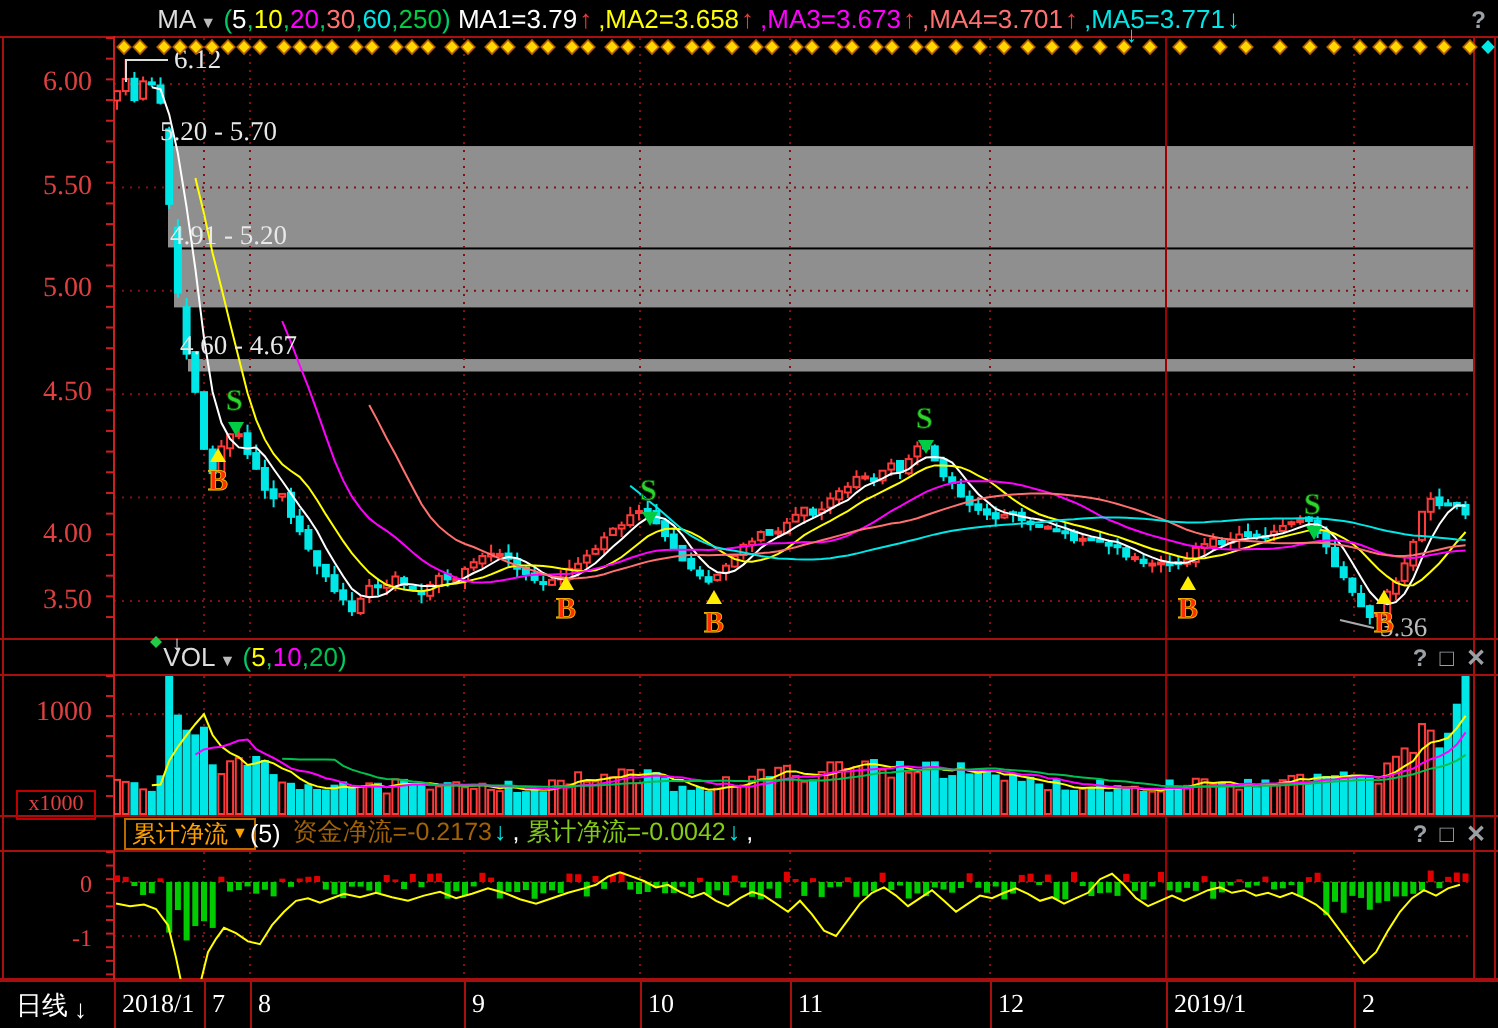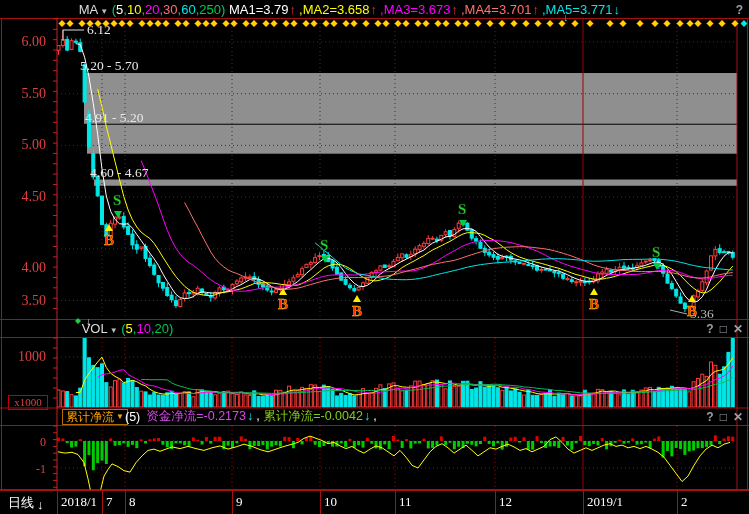--- a/index.html
+++ b/index.html
@@ -919,21 +919,21 @@
 
   <div class="axis-label" style="left:0px;top:350px;">1000</div>
   <div class="vol-unit-box">x1000</div>
 
   <div class="flow-dd">
     <span>累计净流</span>
       <span class="dd">▼</span>
   </div>
   <div class="hdr" id="flow-header" style="left:125px;top:409px;height:15px;font-size:12.5px;">
     <span style="color:#fff;margin-right:6px;">(5)</span>
-    <span id="flow-values"><span style="color: #d946ef;">资金净流=-0.2173</span><span class="arrow-dn">↓</span><span style="color: rgb(255, 255, 255);">, </span><span style="color: #84cc16;">累计净流=-0.0042</span><span class="arrow-dn">↓</span><span style="color: rgb(255, 255, 255);">, </span></span>
+    <span id="flow-values"><span style="color: #a16207;">资金净流=-0.2173</span><span class="arrow-dn">↓</span><span style="color: rgb(255, 255, 255);">, </span><span style="color: #84cc16;">累计净流=-0.0042</span><span class="arrow-dn">↓</span><span style="color: rgb(255, 255, 255);">, </span></span>
   </div>
   <div class="winicons" style="right:6px;top:410px;">
     <span>?</span>
     <span>□</span>
     <span>✕</span>
   </div>
 
   <div id="flow-axis">
       <div class="axis-label" style="left: 0px; font-size: 12px; top: 435px;">0</div>
       <div class="axis-label" style="left: 0px; font-size: 12px; top: 462px;">-1</div>

